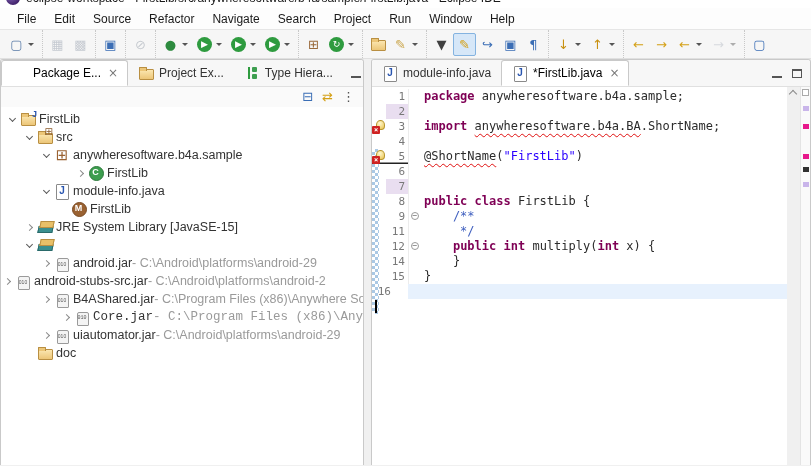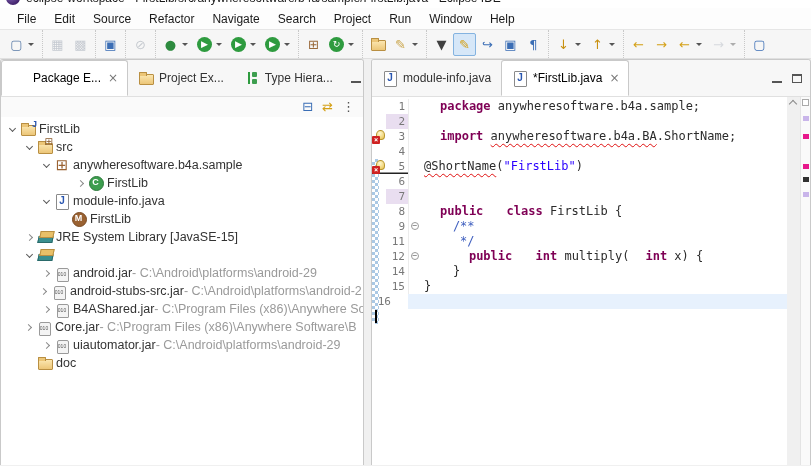--- a/index.html
+++ b/index.html
@@ -33,21 +33,21 @@
     border-top:3px solid #555; margin:0 2px 0 3px; }
 
   
   #main { display:flex; height:406px; }
   #sash { width:7px; background:#f0f0f0; cursor:col-resize; }
   .panel { background:#ffffff; border:1px solid #c9c9c9; border-radius:3px 3px 0 0; border-bottom:none;
     display:flex; flex-direction:column; overflow:hidden; }
   #left-panel  { width:364px; }
   #editor-panel{ width:440px; }
 
-  .tabstrip { height:37px; background:#f7f7f7; display:flex; align-items:stretch; border-bottom:1px solid #e0e0e0; flex:none; }
+  .tabstrip { height:27px; background:#f7f7f7; display:flex; align-items:stretch; border-bottom:1px solid #e0e0e0; flex:none; }
   .vtab { display:flex; align-items:center; gap:5px; padding:0 9px; font-size:12px; color:#333; white-space:nowrap;
     border-right:1px solid transparent; }
   .vtab.active { background:#ffffff; border:1px solid #c9c9c9; border-bottom:1px solid #fff; border-radius:3px 3px 0 0;
     color:#000; }
   .tab-close { color:#777; font-size:12px; margin-left:2px; font-family:"DejaVu Sans",sans-serif; }
   .strip-spacer { flex:1; }
   .winbtns { display:flex; align-items:center; gap:10px; padding:0 8px; }
   .wmin { width:10px; height:9px; border-bottom:2px solid #555; }
   .wmax { width:10px; height:9px; border:1px solid #555; border-top:2px solid #555; }
 
@@ -103,21 +103,21 @@
   .crow { height:15px; display:flex; font-family:"DejaVu Sans Mono","Liberation Mono",monospace; font-size:12px; line-height:15px; position:relative; }
   .g-icons { width:14px; flex:none; position:relative; z-index:2; }
   .g-num { width:22px; flex:none; text-align:right; padding-right:3px; color:#787878; font-size:11px; line-height:15px; }
   .g-num.diff { background:#e9def0; }
   .g-fold { width:13px; flex:none; border-left:1px solid #ececec; position:relative; }
   .foldm { position:absolute; left:2px; top:3px; width:8px; height:8px; border:1px solid #9a9a9a; border-radius:50%;
     background:#fff; color:#666; font-size:8px; line-height:6px; text-align:center; }
   .g-text { padding-left:3px; white-space:pre; z-index:1; }
   .crow.cur { background:linear-gradient(to right, transparent 36px, #e7f1fd 36px);flex-direction:column; }
   .crow.ul5 .g-icons, .crow.ul5 .g-num { box-shadow:inset 0 -1.5px 0 #222; }
-  .k { color:#7f0055; font-weight:bold;margin-left:16px; }
+  .k { color:#7f0055; font-weight:bold; }
   .s { color:#2a00ff; }
   .c { color:#3f5fbf; }
   .e { text-decoration:underline wavy #e01010 1px; text-underline-offset:2.5px; }
   .caret { display:inline-block; width:2px; height:13px; background:#000; margin-top:1px; vertical-align:top; }
 
   #hatch { position:absolute; left:0; width:7px; z-index:1;
     background-image:linear-gradient(45deg,#aac8e4 25%,transparent 25%,transparent 75%,#aac8e4 75%),
                      linear-gradient(45deg,#aac8e4 25%,transparent 25%,transparent 75%,#aac8e4 75%);
     background-size:6px 6px; background-position:0 0,3px 3px; }
 
@@ -352,37 +352,37 @@
           <span class="ti ti-lib"></span>
         </div>
         <div class="trow" style="padding-left: 39px;">
           <span class="arrow">
             <span class="chev col"></span>
           </span>
           <span class="ti ti-jar"></span>
           <span class="tlabel">android.jar</span>
           <span class="tpath"> - C:\Android\platforms\android-29</span>
         </div>
-        <div class="trow" style=" margin-left: 36px;">
+        <div class="trow" style="">
           <span class="arrow">
             <span class="chev col"></span>
           </span>
           <span class="ti ti-jar"></span>
           <span class="tlabel">android-stubs-src.jar</span>
           <span class="tpath"> - C:\Android\platforms\android-2</span>
         </div>
         <div class="trow" style="padding-left: 39px;">
           <span class="arrow">
             <span class="chev col"></span>
           </span>
           <span class="ti ti-jar"></span>
           <span class="tlabel">B4AShared.jar</span>
           <span class="tpath"> - C:\Program Files (x86)\Anywhere Softw</span>
         </div>
-        <div class="trow" style="padding-left: 21px;">
+        <div class="trow" style="padding-left: 59px; font-family: Liberation Mono, monospace;">
           <span class="arrow">
             <span class="chev col"></span>
           </span>
           <span class="ti ti-jar"></span>
           <span class="tlabel">Core.jar</span>
           <span class="tpath"> - C:\Program Files (x86)\Anywhere Software\B</span>
         </div>
         <div class="trow" style="padding-left: 39px;">
           <span class="arrow">
             <span class="chev col"></span>

